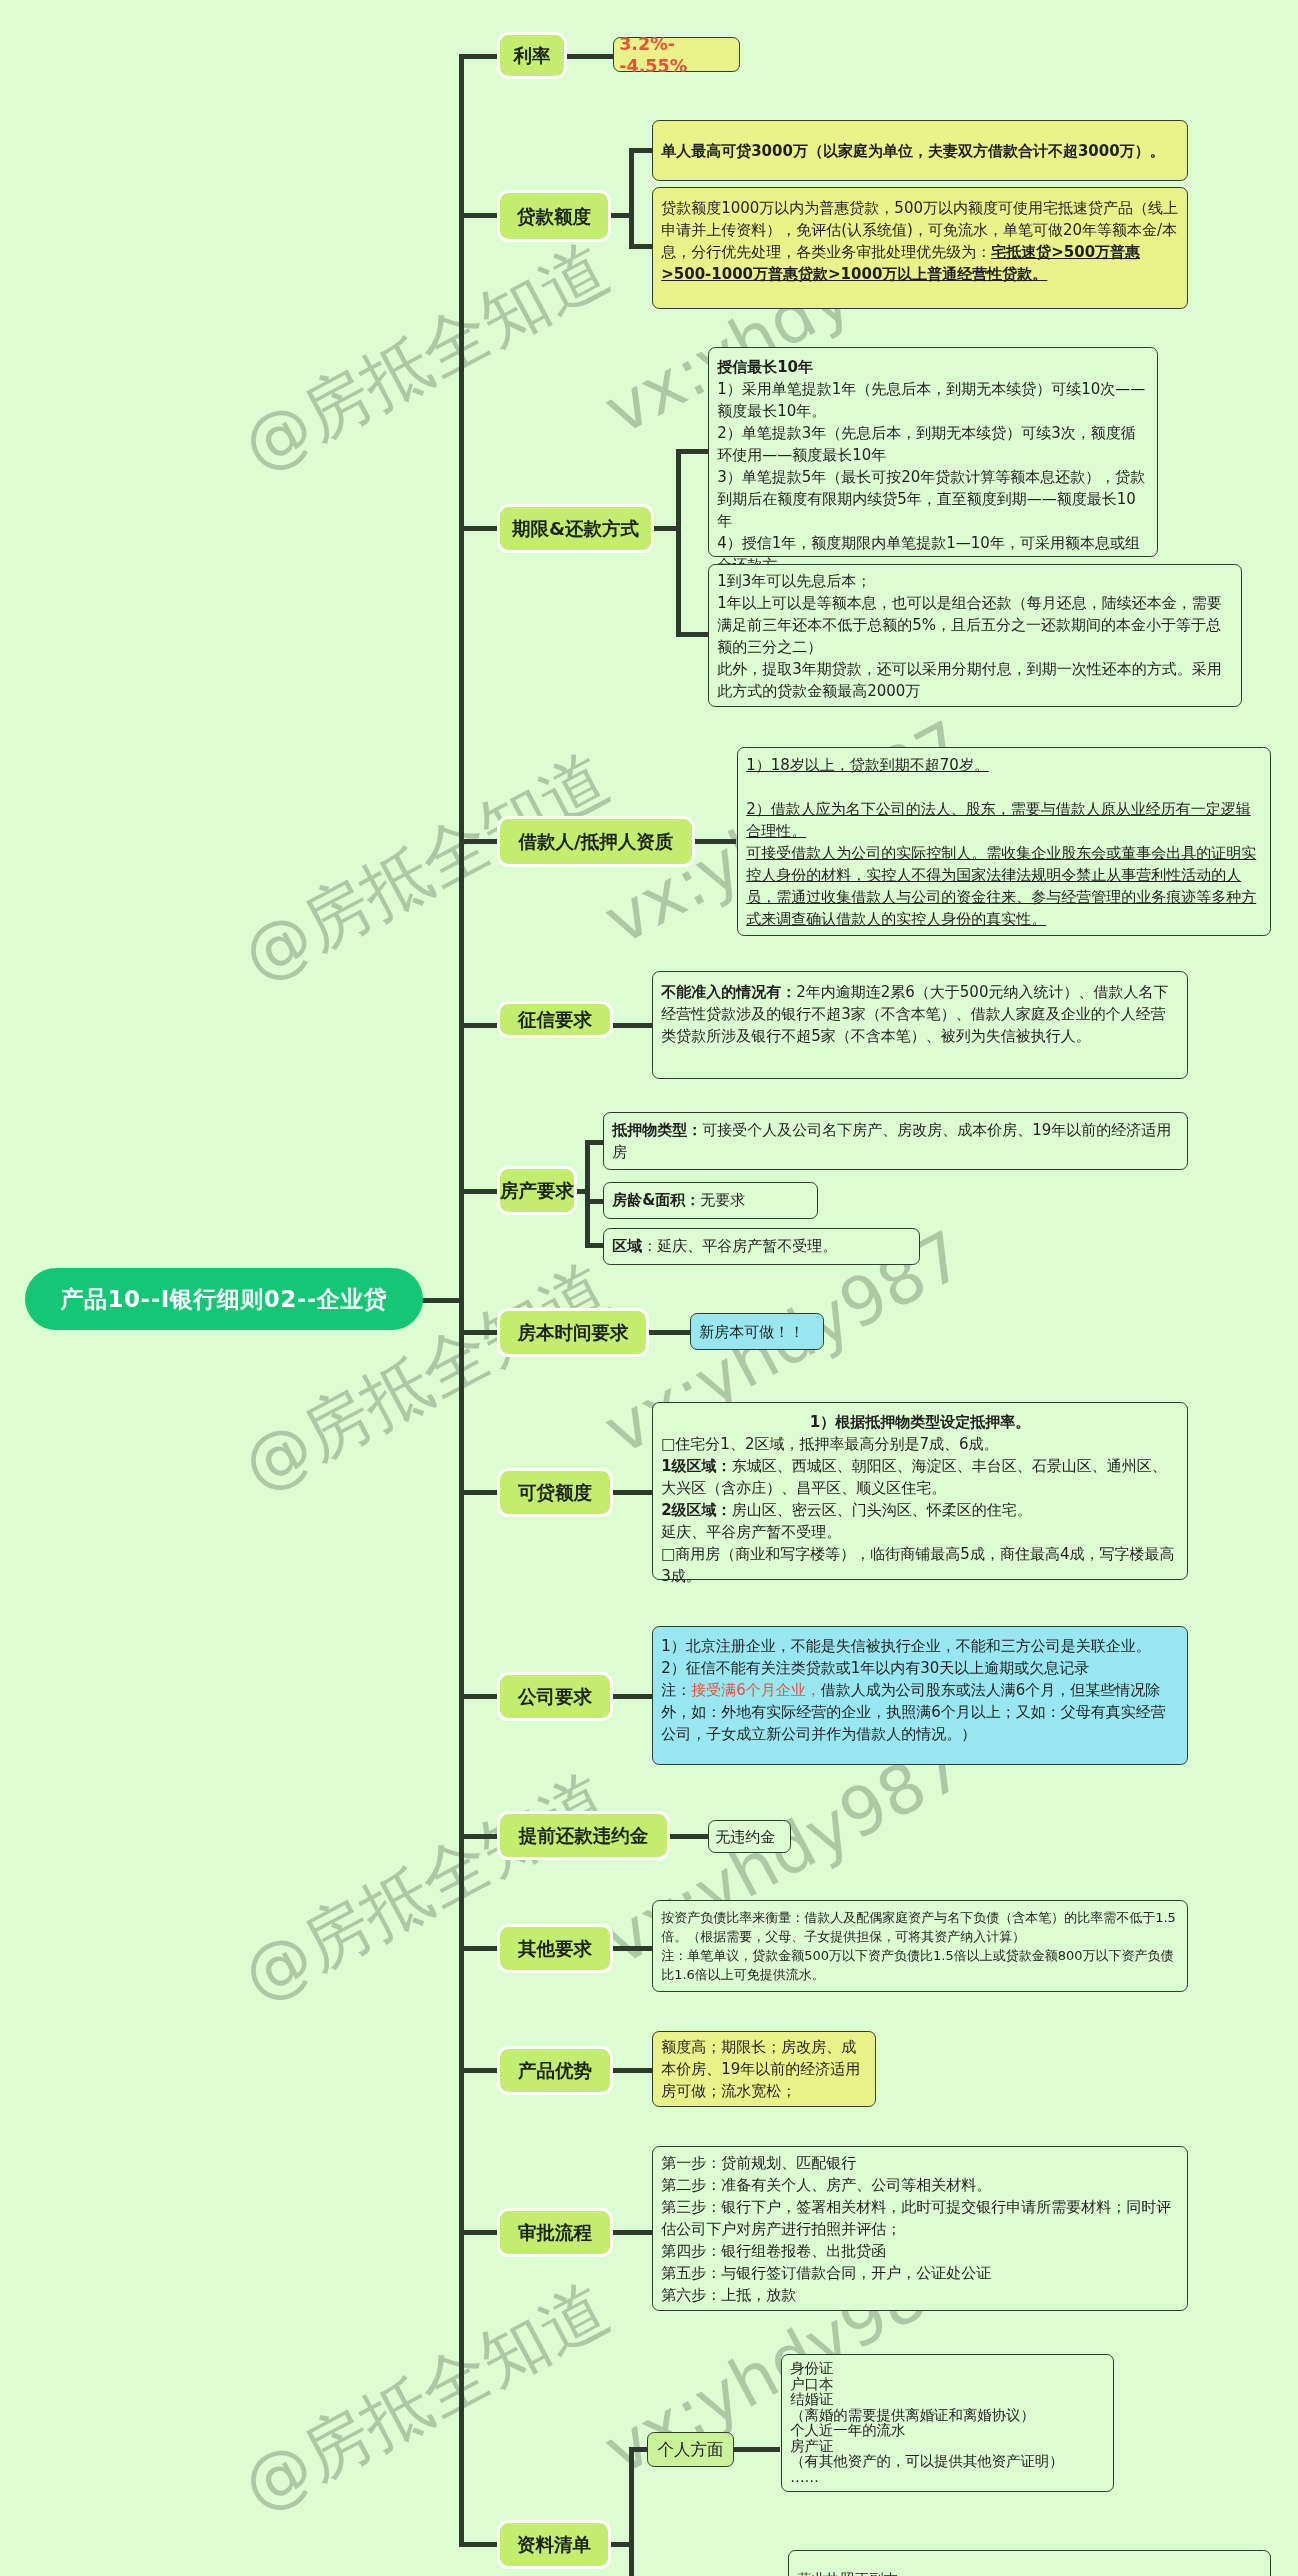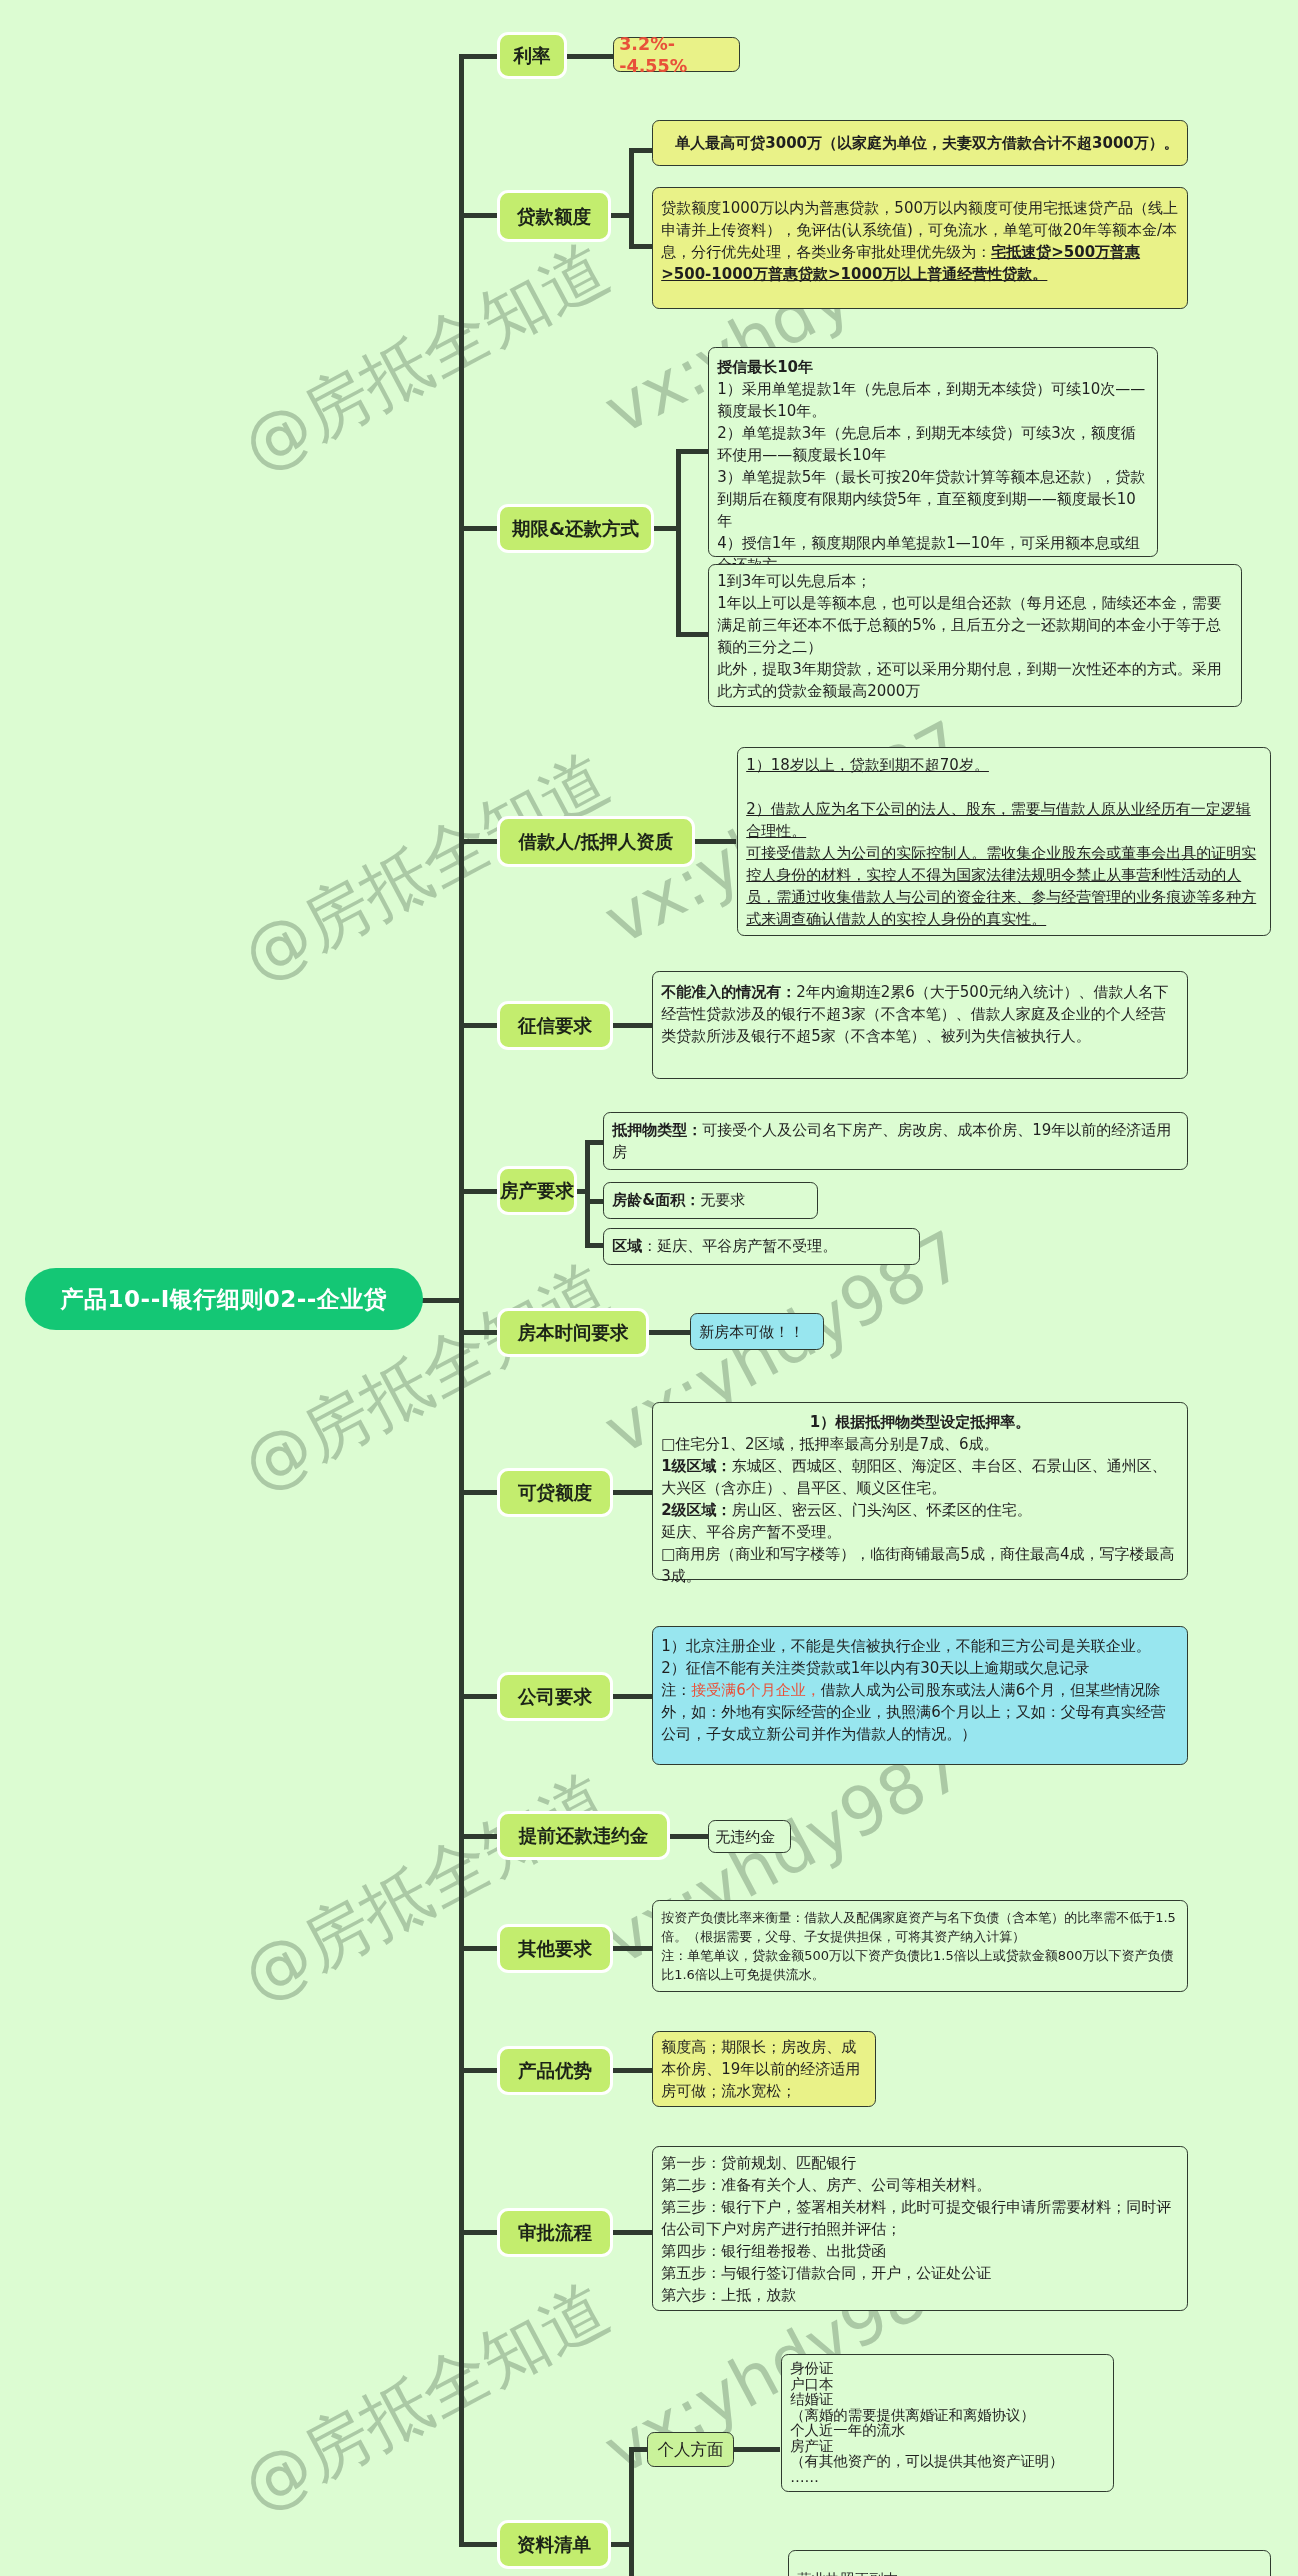--- a/index.html
+++ b/index.html
@@ -111,36 +111,36 @@
 <div class="line" style="left:629px;top:2447px;width:18px;height:5.2px;"></div>
 
 <div class="line" style="left:733px;top:2447px;width:47px;height:5.2px;"></div>
 
 <div class="abs root">产品10--I银行细则02--企业贷</div>
 
 <div class="abs cat" style="left:497px;top:32px;width:70px;height:47px;">利率</div>
 <div class="abs cat" style="left:497px;top:190px;width:114px;height:52px;">贷款额度</div>
 <div class="abs cat" style="left:497px;top:504px;width:157px;height:49px;">期限&amp;还款方式</div>
 <div class="abs cat" style="left:497px;top:816px;width:198px;height:51px;">借款人/抵押人资质</div>
-<div class="abs cat" style="left:497px;top:1001px;width:116px;height:49px;">征信要求</div>
+<div class="abs cat" style="left:497px;top:1001px;width:116px;height:37px;">征信要求</div>
 <div class="abs cat" style="left:497px;top:1166px;width:80px;height:49px;">房产要求</div>
 <div class="abs cat" style="left:497px;top:1308px;width:152px;height:49px;">房本时间要求</div>
 <div class="abs cat" style="left:497px;top:1468px;width:116px;height:49px;">可贷额度</div>
 <div class="abs cat" style="left:497px;top:1672px;width:116px;height:49px;">公司要求</div>
 <div class="abs cat" style="left:497px;top:1811px;width:173px;height:49px;">提前还款违约金</div>
 <div class="abs cat" style="left:497px;top:1924px;width:116px;height:49px;">其他要求</div>
 <div class="abs cat" style="left:497px;top:2046px;width:116px;height:49px;">产品优势</div>
 <div class="abs cat" style="left:497px;top:2208px;width:116px;height:49px;">审批流程</div>
 <div class="abs cat" style="left:497px;top:2520px;width:114px;height:49px;">资料清单</div>
 
 <div class="abs box yellow rate" style="left:613px;top:37px;width:127px;height:35px;padding:0 5.2px;">
   <span>3.2%--4.55%</span>
 </div>
 
-<div class="abs box yellow b" style="left:652px;top:120px;width:536px;height:46px;text-align:right;">
+<div class="abs box yellow b" style="left:652px;top:120px;width:536px;height:61px;">
   <span>单人最高可贷3000万（以家庭为单位，夫妻双方借款合计不超3000万）。</span>
 </div>
 <div class="abs box yellow" style="left:652px;top:187px;width:536px;height:122px;display:block;padding-top:9.3px;"><span>贷款额度1000万以内为普惠贷款，500万以内额度可使用宅抵速贷产品（线上申请并上传资料），免评估(认系统值)，可免流水，单笔可做20年等额本金/本息，分行优先处理，各类业务审批处理优先级为：</span><span class="u">宅抵速贷&gt;500万普惠&gt;500-1000万普惠贷款&gt;1000万以上普通经营性贷款。</span></div>
 
 <div class="abs box" style="left:708px;top:347px;width:450px;height:210px;display:block;padding-top:8.2px;"><div class="b">授信最长10年</div><div>1）采用单笔提款1年（先息后本，到期无本续贷）可续10次——额度最长10年。
 2）单笔提款3年（先息后本，到期无本续贷）可续3次，额度循环使用——额度最长10年
 3）单笔提款5年（最长可按20年贷款计算等额本息还款），贷款到期后在额度有限期内续贷5年，直至额度到期——额度最长10年
 4）授信1年，额度期限内单笔提款1—10年，可采用额本息或组合还款方</div></div>
 <div class="abs box" style="left:708px;top:564px;width:534px;height:143px;">
   <div>1到3年可以先息后本；

